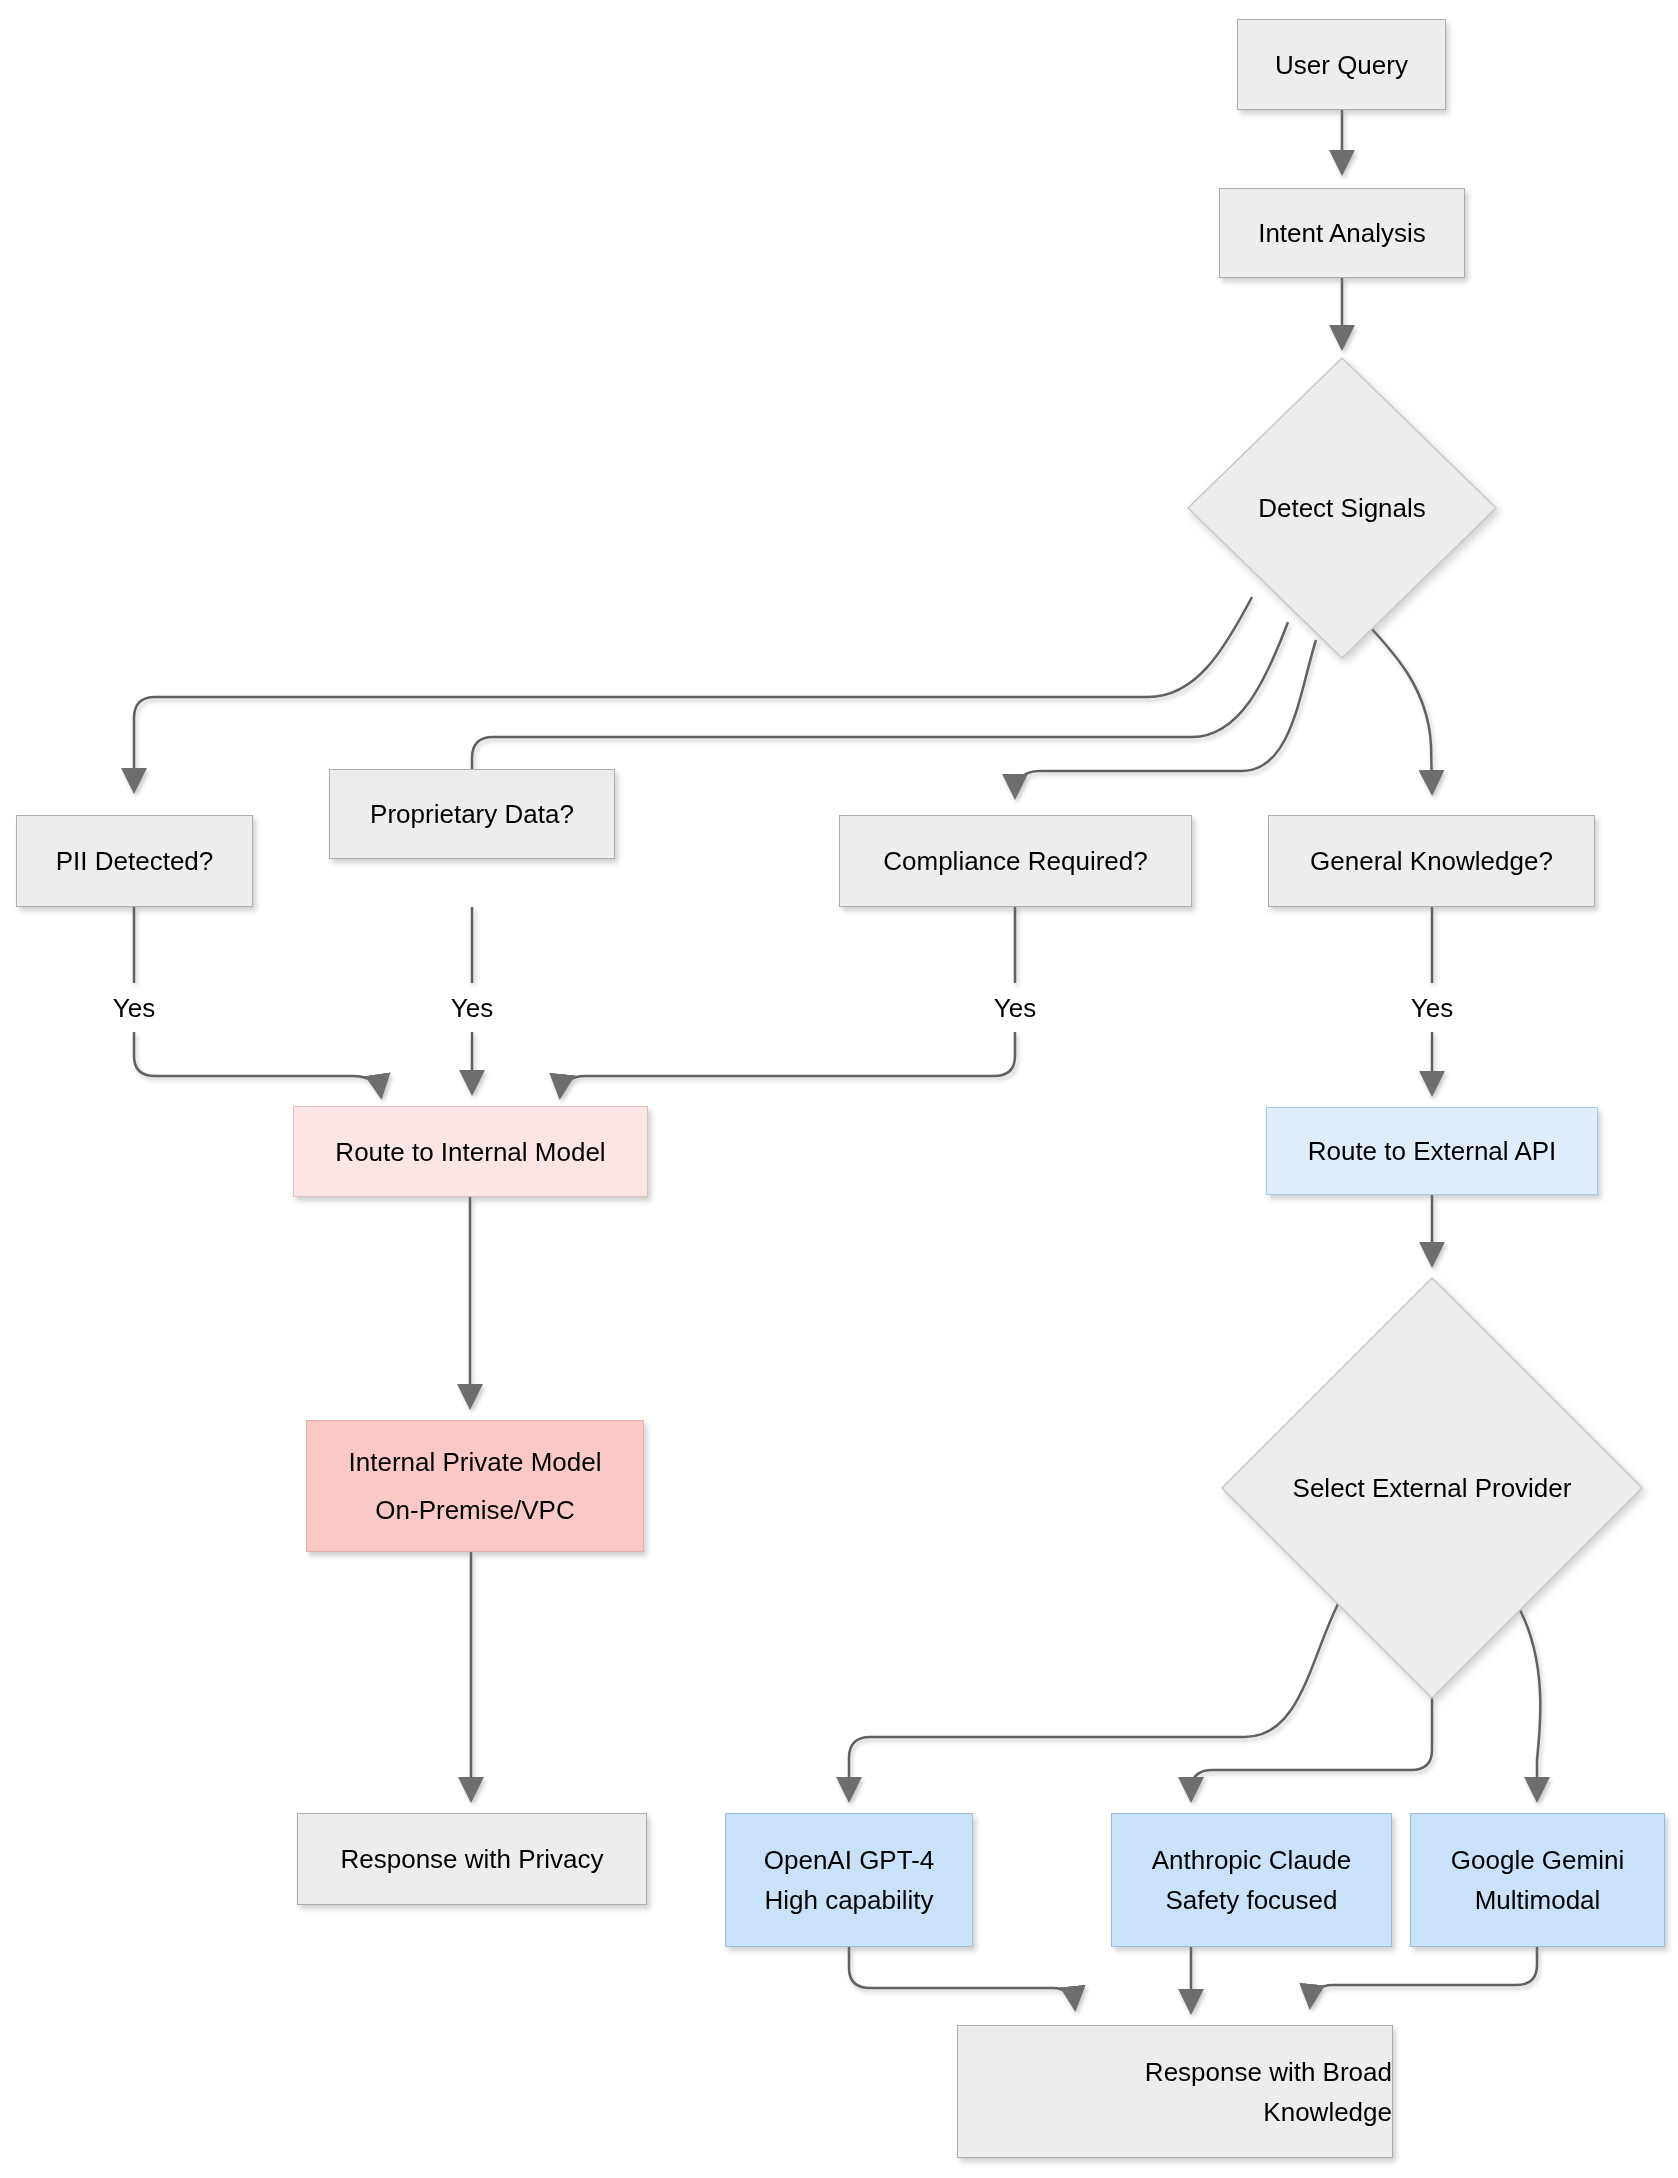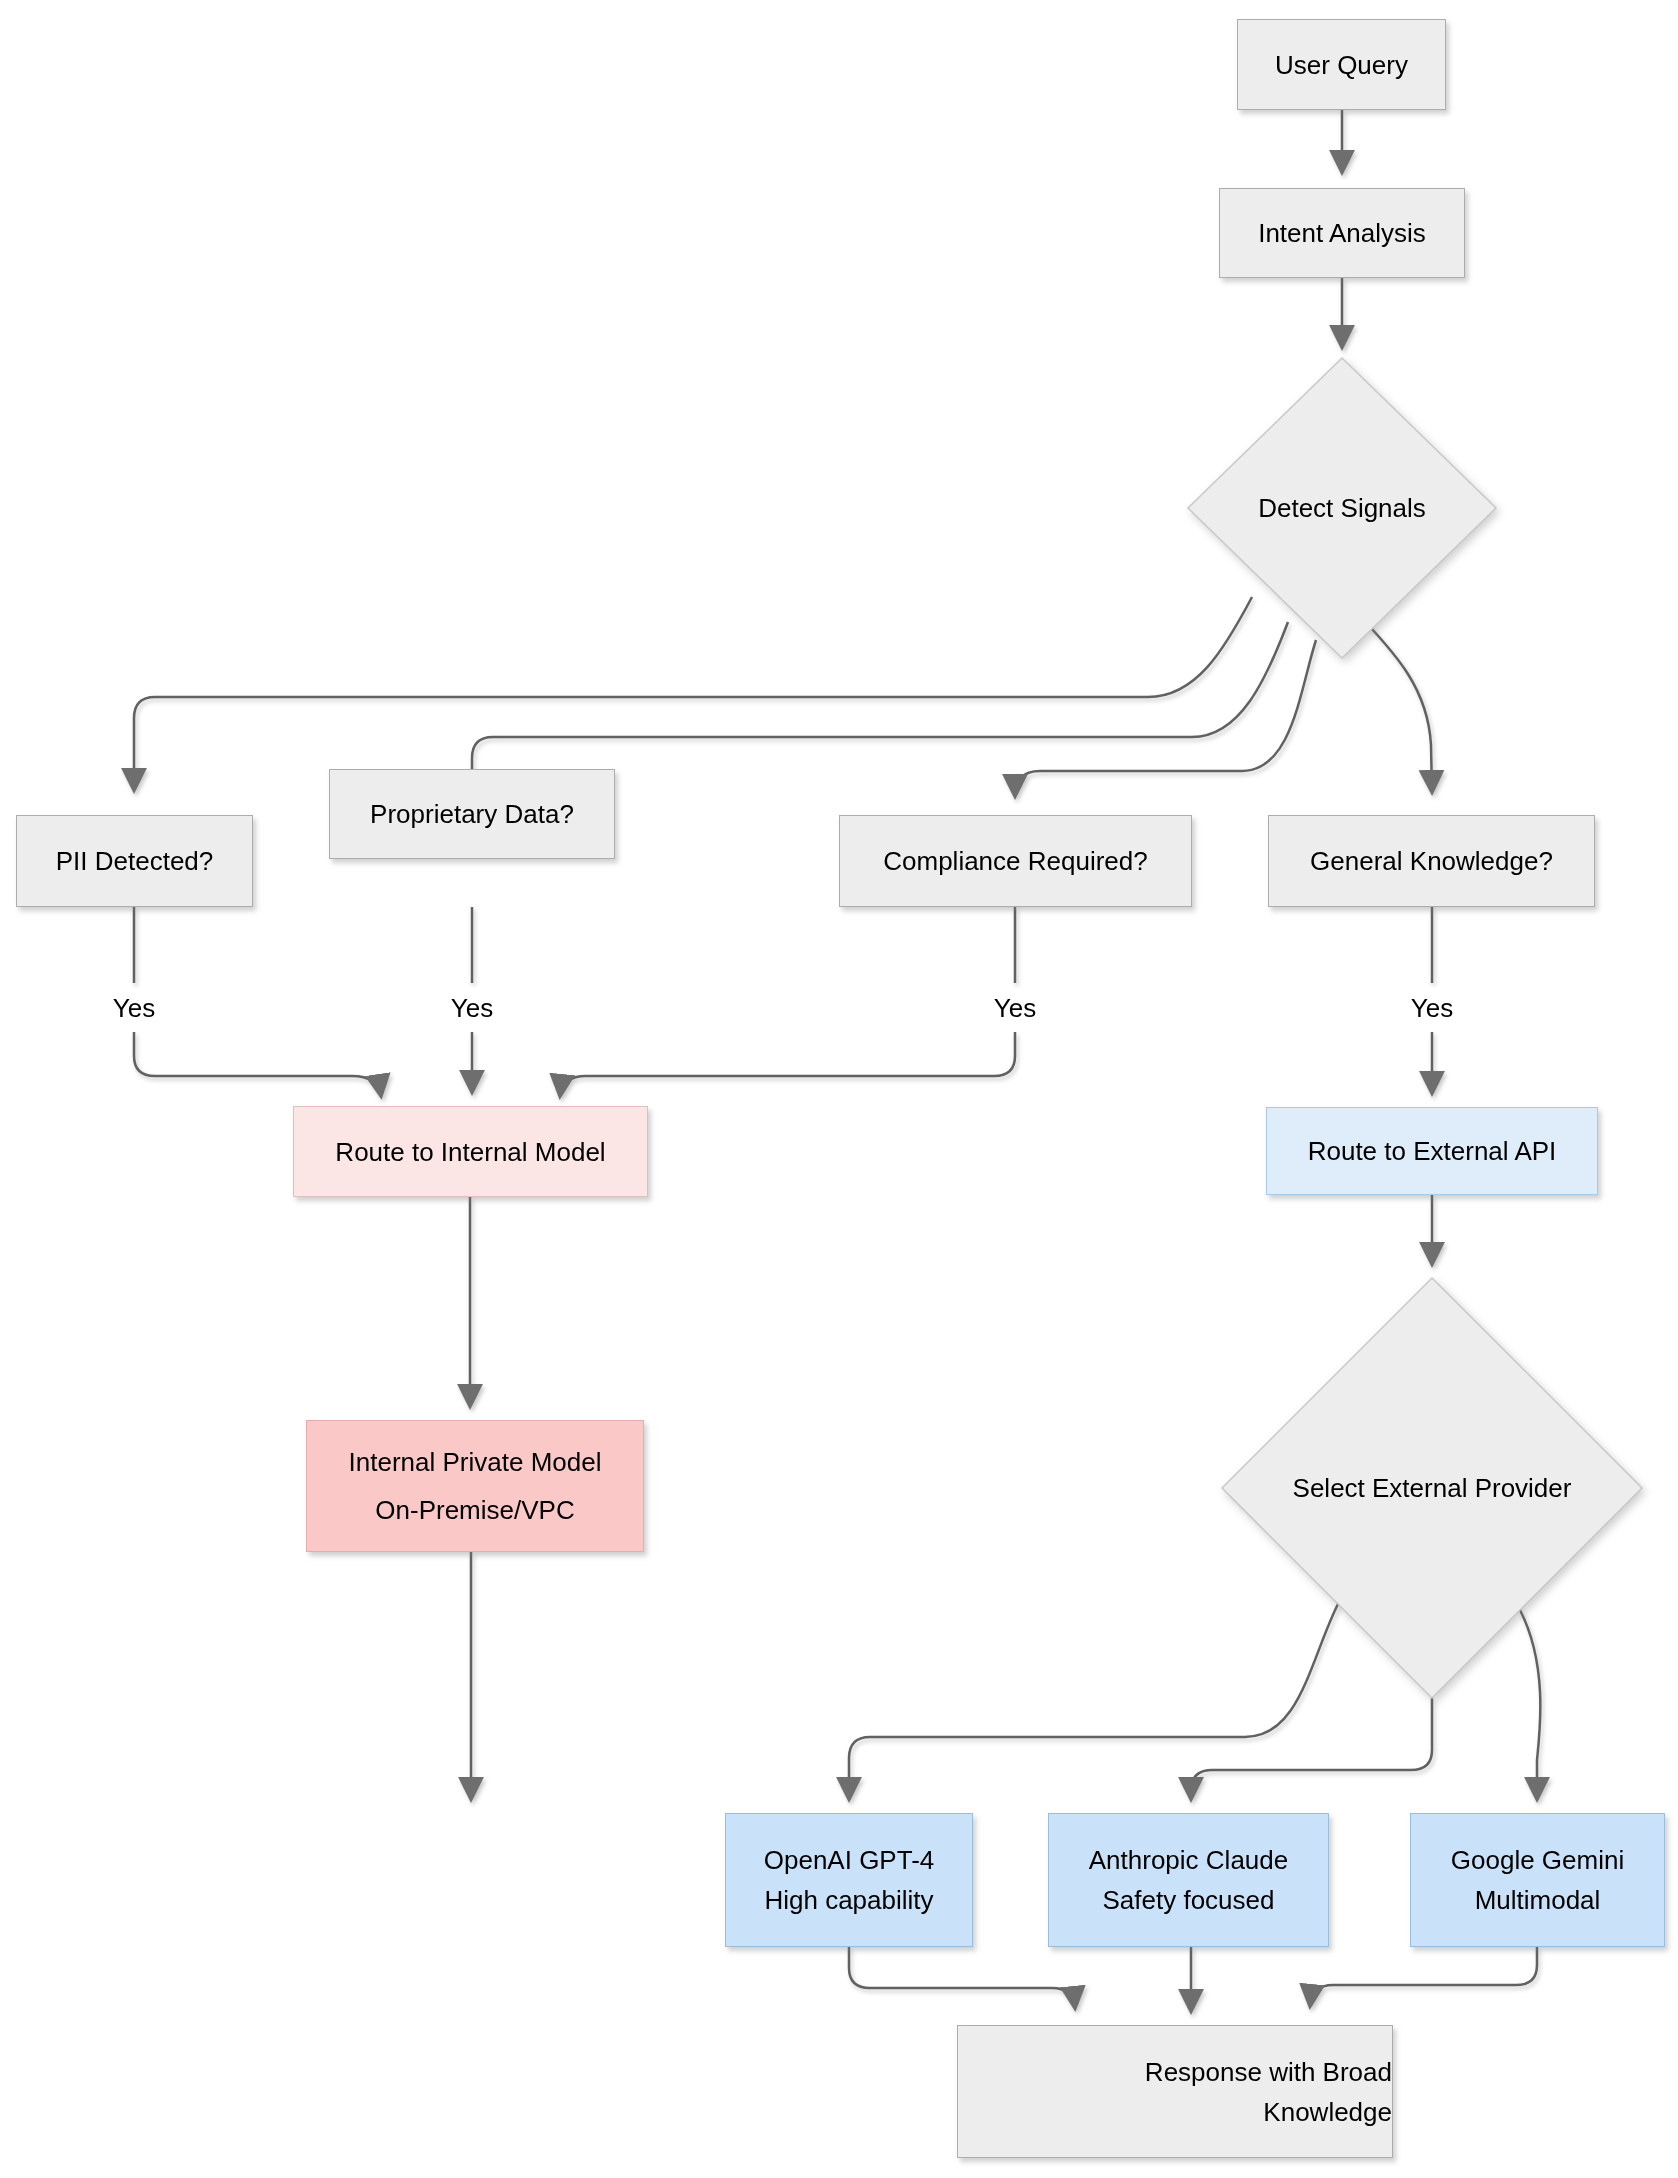--- a/index.html
+++ b/index.html
@@ -122,27 +122,30 @@
 
   <div class="node node-blue-light" style="left:1266px;top:1107px;width:332px;height:88px;">
     <span>Route to External API</span>
   </div>
 
   <div class="node node-pink" style="left:306px;top:1420px;width:338px;height:132px;gap:8px;">
     <div>Internal Private Model</div>
     <div>On-Premise/VPC</div>
   </div>
 
+  <div class="node node-gray" style="left:297px;top:1813px;width:350px;height:92px;">
+    <span>Response with Privacy</span>
+  </div>
 
   <div class="node node-blue" style="left:725px;top:1813px;width:248px;height:134px;">
     <div>OpenAI GPT-4</div>
     <div>High capability</div>
   </div>
 
-  <div class="node node-blue" style="left:1048px;top:1813px;width:281px;height:134px;">
+  <div class="node node-blue" style="left:1111px;top:1813px;width:281px;height:134px;">
     <div>Anthropic Claude</div>
     <div>Safety focused</div>
   </div>
 
   <div class="node node-blue" style="left:1410px;top:1813px;width:255px;height:134px;">
     <div>Google Gemini</div>
     <div>Multimodal</div>
   </div>
 
   <div class="node node-gray" style="left:957px;top:2025px;width:436px;height:133px;align-items:flex-end;">

